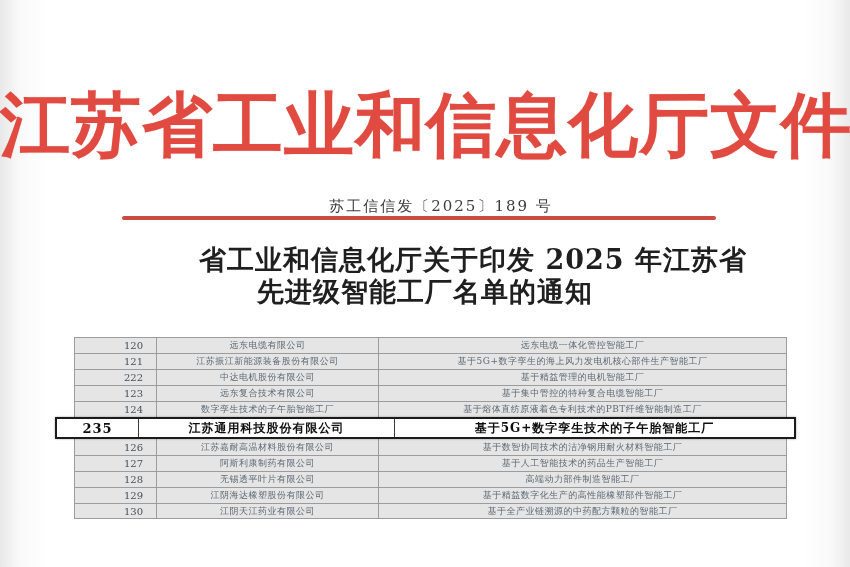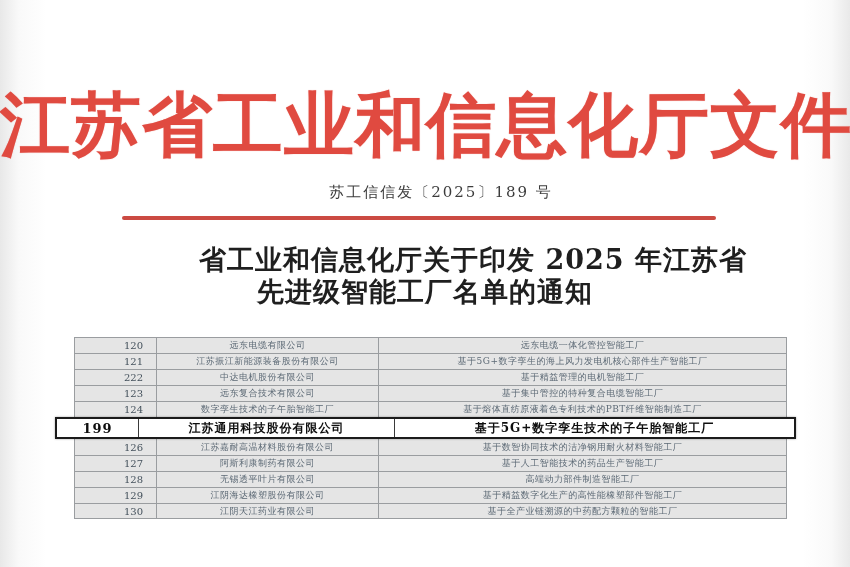--- a/index.html
+++ b/index.html
@@ -11,21 +11,21 @@
   .doc { position:relative; width:850px; height:567px; }
 
   .red-title {
     position:absolute; top:90px; left:0; width:100%;
     text-align:center; font-size:70px; line-height:70px;
     font-weight:bold; color:#e04a40; letter-spacing:1px;
     text-shadow:0 0 1px rgba(224,74,64,.45);
     white-space:nowrap;
   }
   .doc-number {
-    position:absolute; top:181px; left:0; width:100%;
+    position:absolute; top:195px; left:0; width:100%;
     text-align:center; font-size:15px; line-height:22px;
     color:#3c3c3c; letter-spacing:2px;padding-left:32px;
   }
   .red-rule {
     position:absolute; top:216px; left:122px;
     width:594px; height:4px; background:#cb4a42; border-radius:2px;
   }
   .notice-line {
     position:absolute; left:0; width:100%;
     text-align:center; font-weight:bold; color:#1f1f1f;
@@ -104,21 +104,21 @@
       <div class="cell fa">基于集中管控的特种复合电缆智能工厂</div>
     </div>
 
     <div class="trow">
       <div class="cell no">124</div>
       <div class="cell co">数字孪生技术的子午胎智能工厂</div>
       <div class="cell fa">基于熔体直纺原液着色专利技术的PBT纤维智能制造工厂</div>
     </div>
 
     <div class="trow-hl">
-      <div class="cell no">199</div>
+      <div class="cell no">235</div>
       <div class="cell co">江苏通用科技股份有限公司</div>
       <div class="cell fa">基于5G+数字孪生技术的子午胎智能工厂</div>
     </div>
 
     <div class="trow no-top">
       <div class="cell no">126</div>
       <div class="cell co">江苏嘉耐高温材料股份有限公司</div>
       <div class="cell fa">基于数智协同技术的洁净钢用耐火材料智能工厂</div>
     </div>
 

